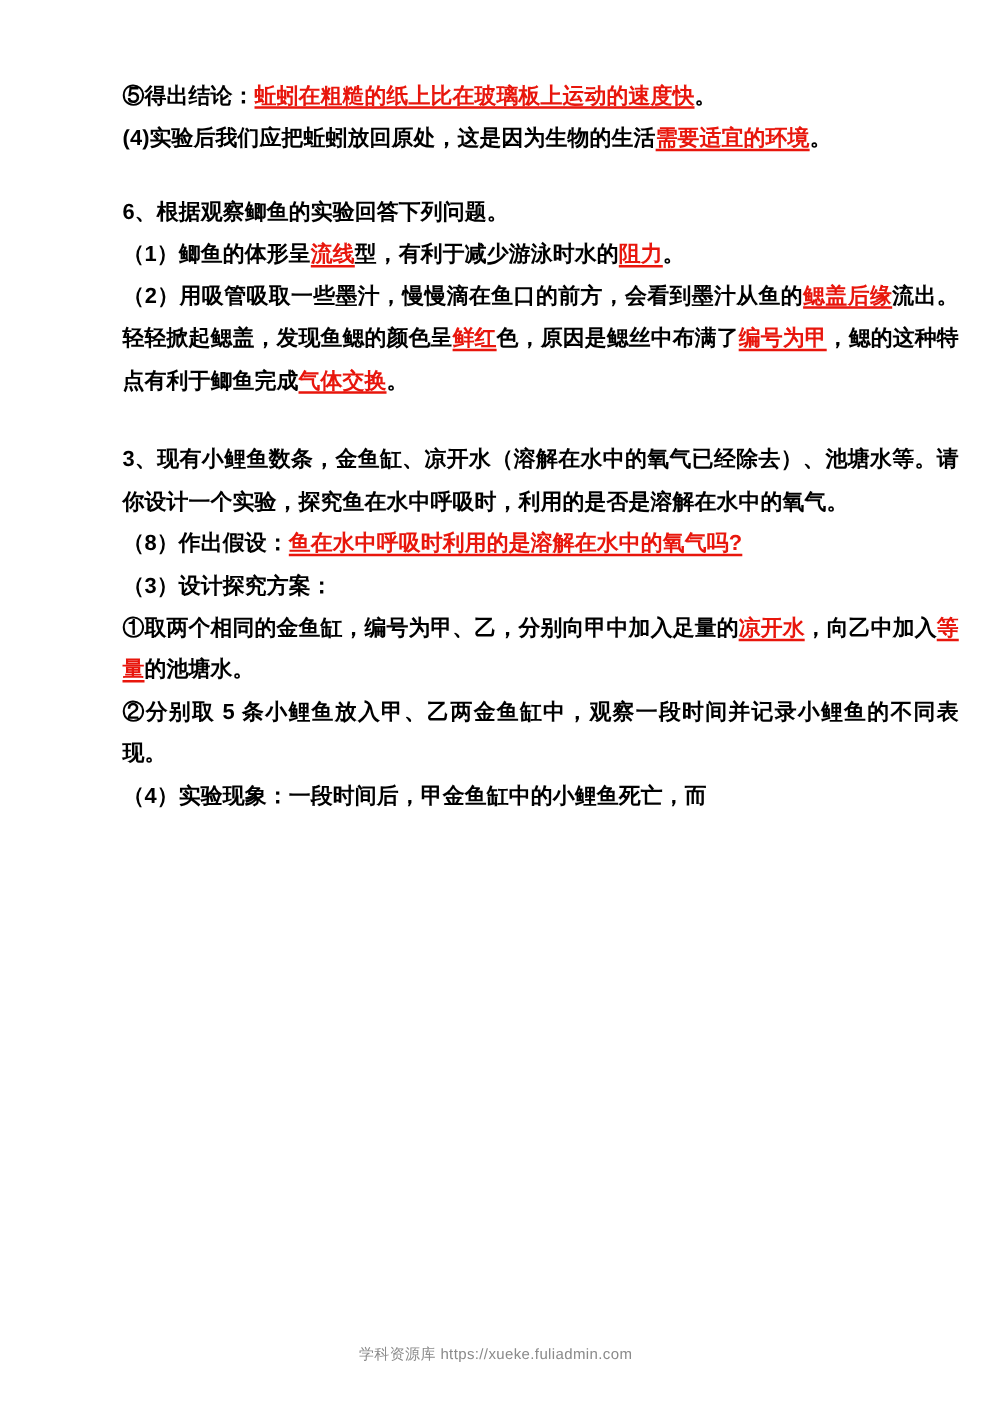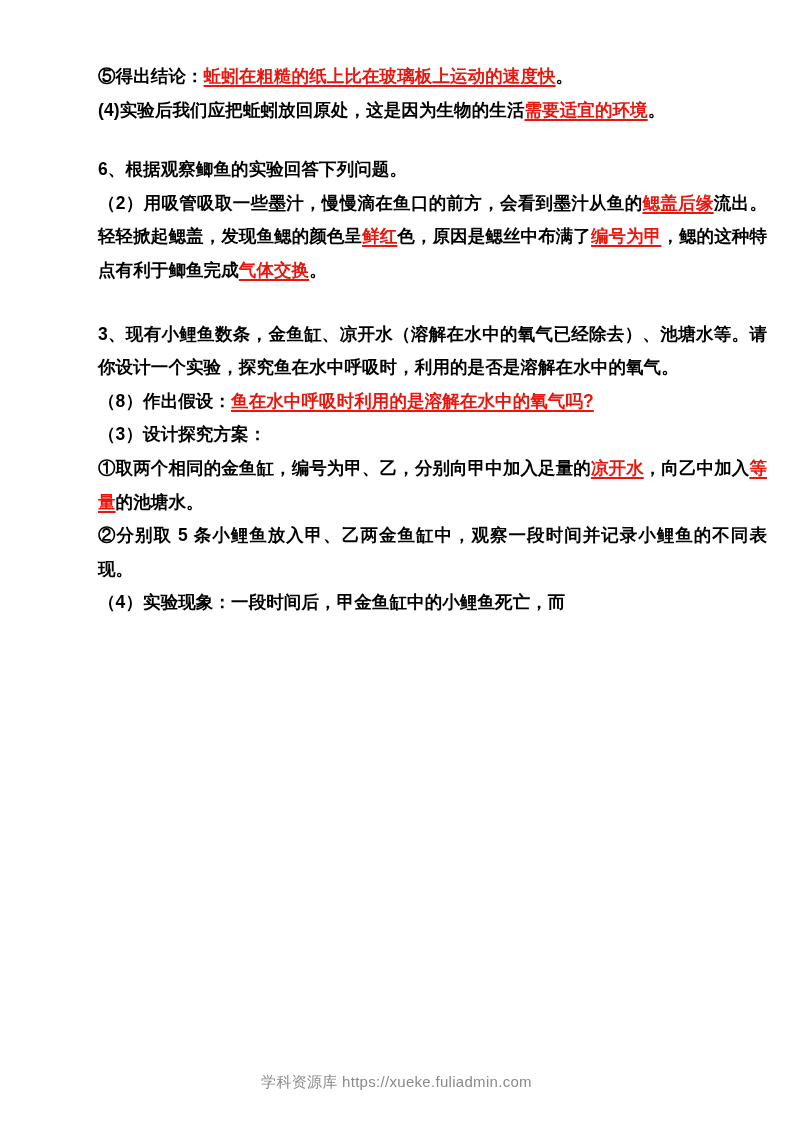--- a/index.html
+++ b/index.html
@@ -53,21 +53,21 @@
     text-decoration: underline;
     text-underline-offset: 3px;
   }
 
   .footer {
     position: absolute;
     left: 0;
     bottom: 30px;
     width: 793px;
     text-align: center;
-    font-size: 15px;
+    font-size: 12px;
     color: #8a8a8a;
     font-weight: 400;
     font-family: "Liberation Sans", sans-serif;
     letter-spacing: 0.3px;
   }
 </style>
 </head>
 <body>
 
 <div class="page">
@@ -80,20 +80,23 @@
     <p>
       <span>(4)实验后我们应把蚯蚓放回原处，这是因为生物的生活</span><span class="red-u">需要适宜的环境</span><span>。</span>
     </p>
 
     <div class="gap-md"></div>
 
     <p>
       <span>6、根据观察鲫鱼的实验回答下列问题。</span>
     </p>
 
+    <p class="indent">
+      <span>（1）鲫鱼的体形呈</span><span class="red-u">流线</span><span>型，有利于减少游泳时水的</span><span class="red-u">阻力</span><span>。</span>
+    </p>
 
     <p class="indent">
       <span>（2）用吸管吸取一些墨汁，慢慢滴在鱼口的前方，会看到墨汁从鱼的</span><span class="red-u">鳃盖后缘</span><span>流出。轻轻掀起鳃盖，发现鱼鳃的颜色呈</span><span class="red-u">鲜红</span><span>色，原因是鳃丝中布满了</span><span class="red-u">编号为甲</span><span>，鳃的这种特点有利于鲫鱼完成</span><span class="red-u">气体交换</span><span>。</span>
     </p>
 
     <div class="gap-lg"></div>
 
     <p>
       <span>3、现有小鲤鱼数条，金鱼缸、凉开水（溶解在水中的氧气已经除去）、池塘水等。请你设计一个实验，探究鱼在水中呼吸时，利用的是否是溶解在水中的氧气。</span>
     </p>

